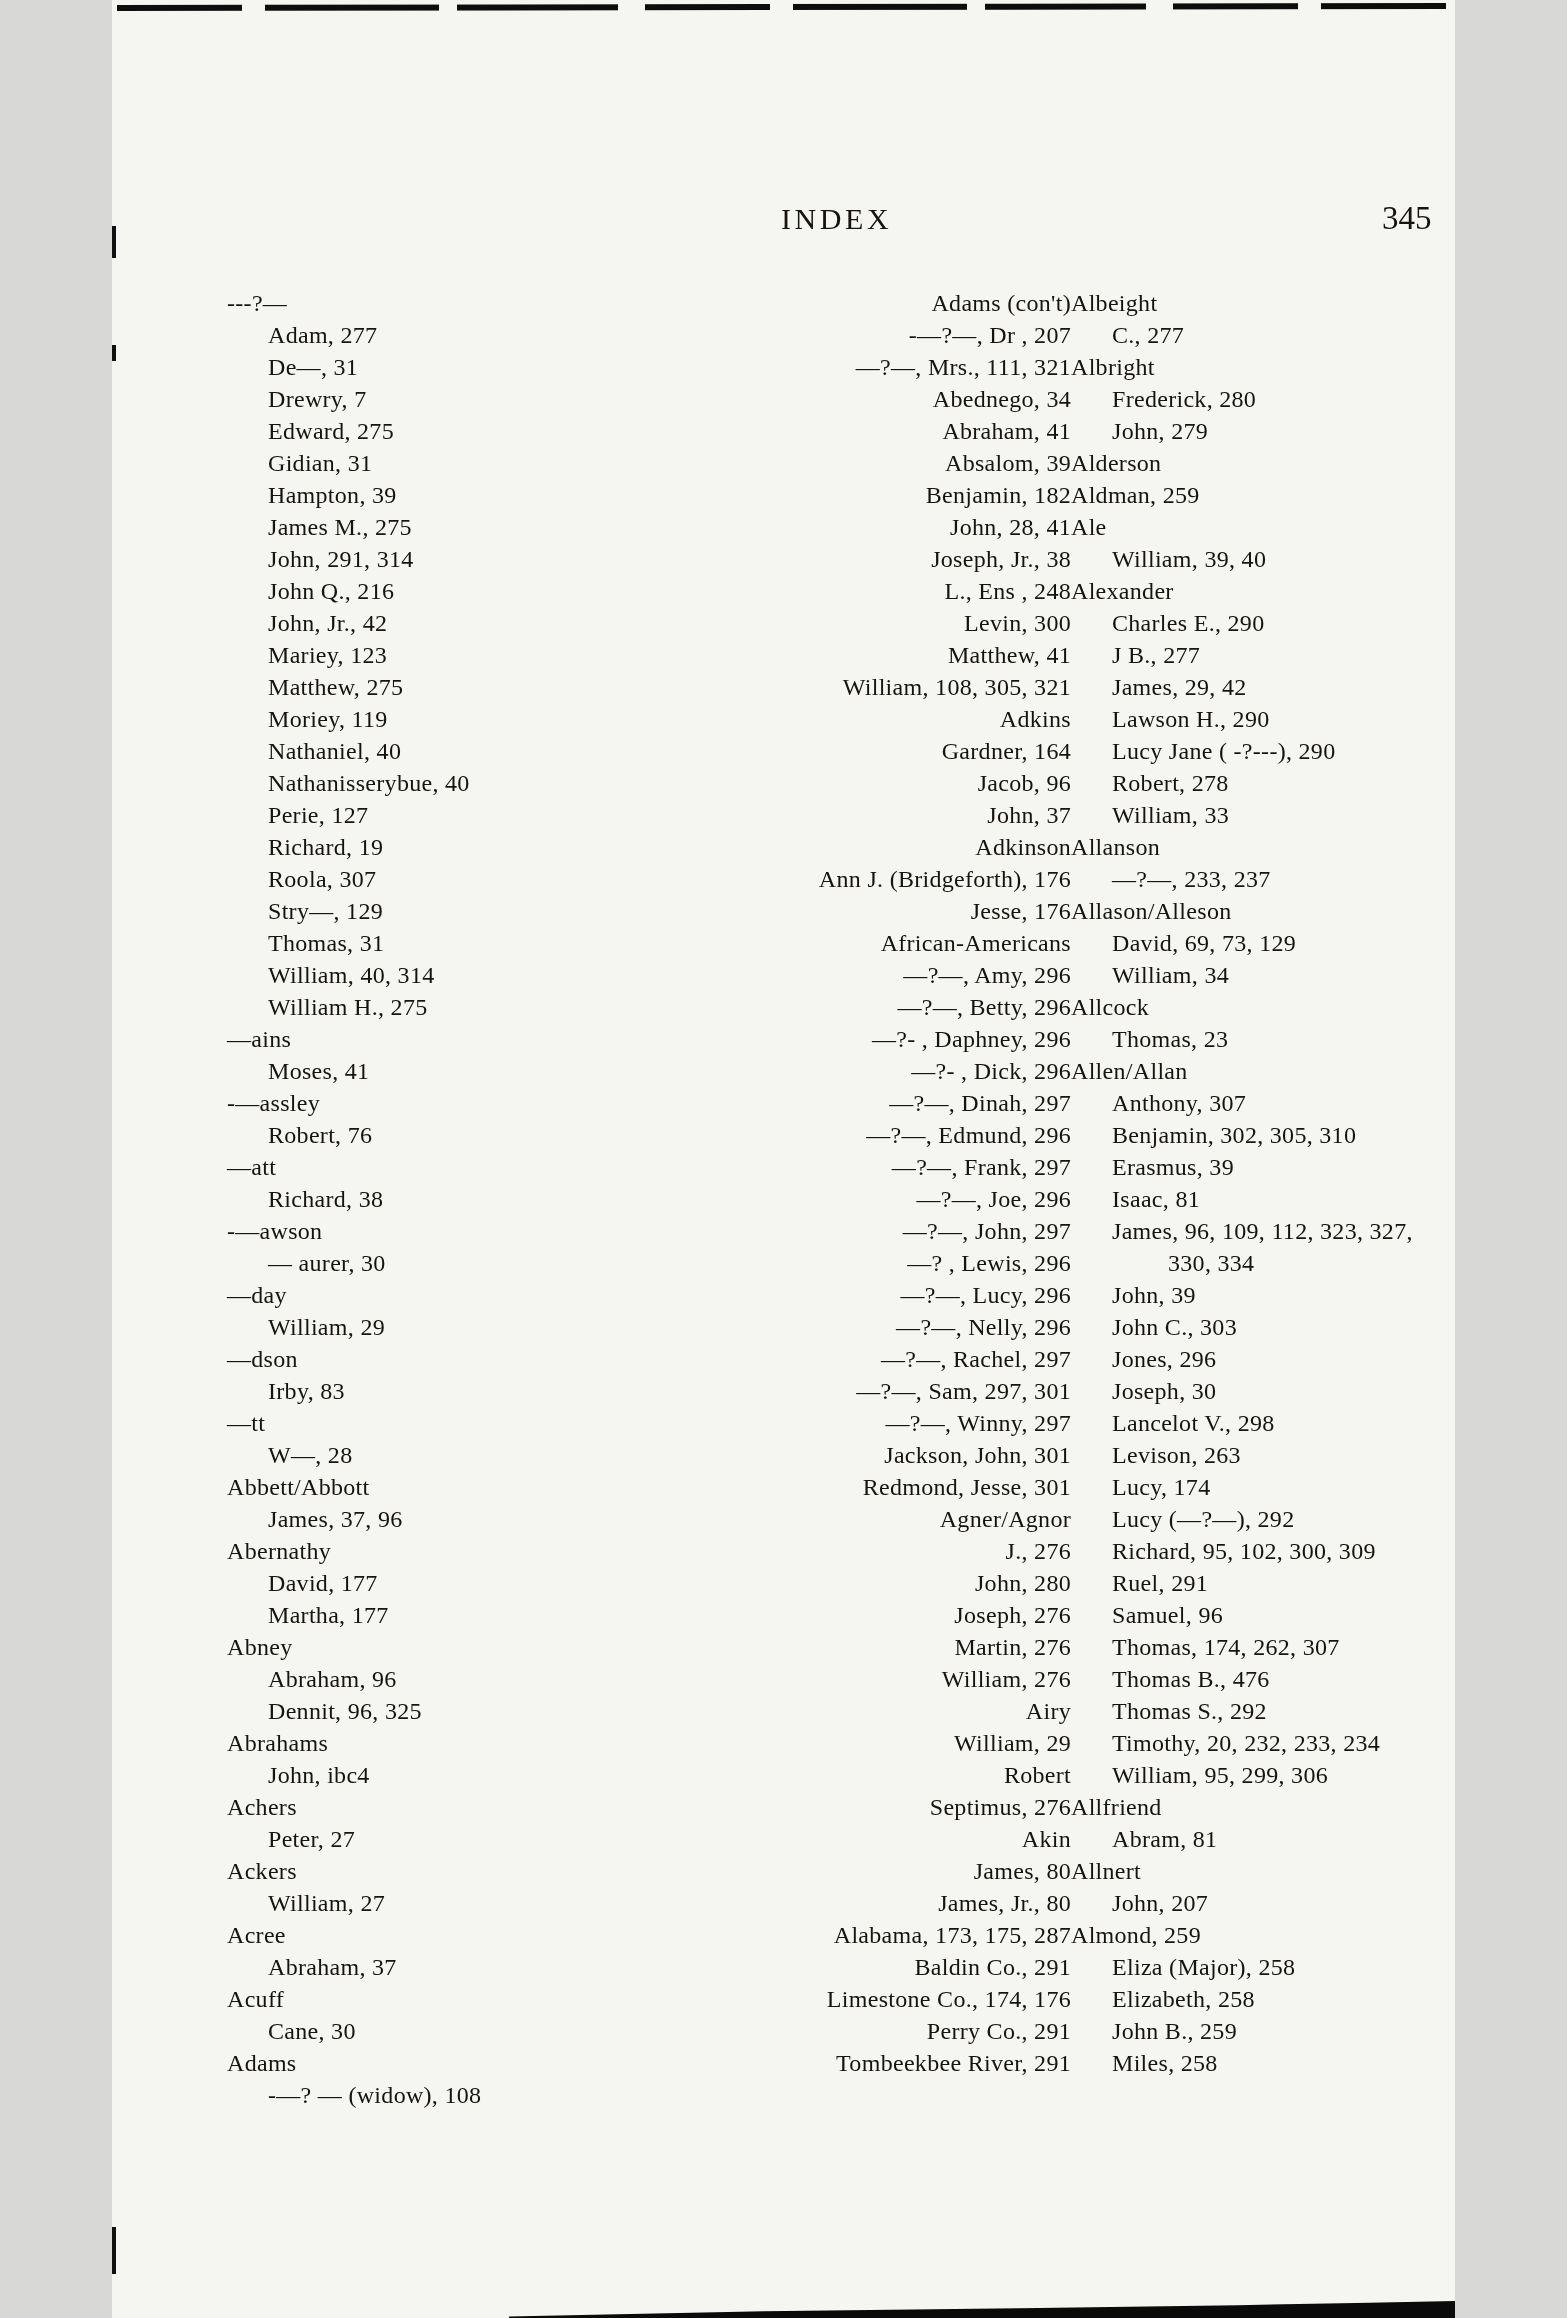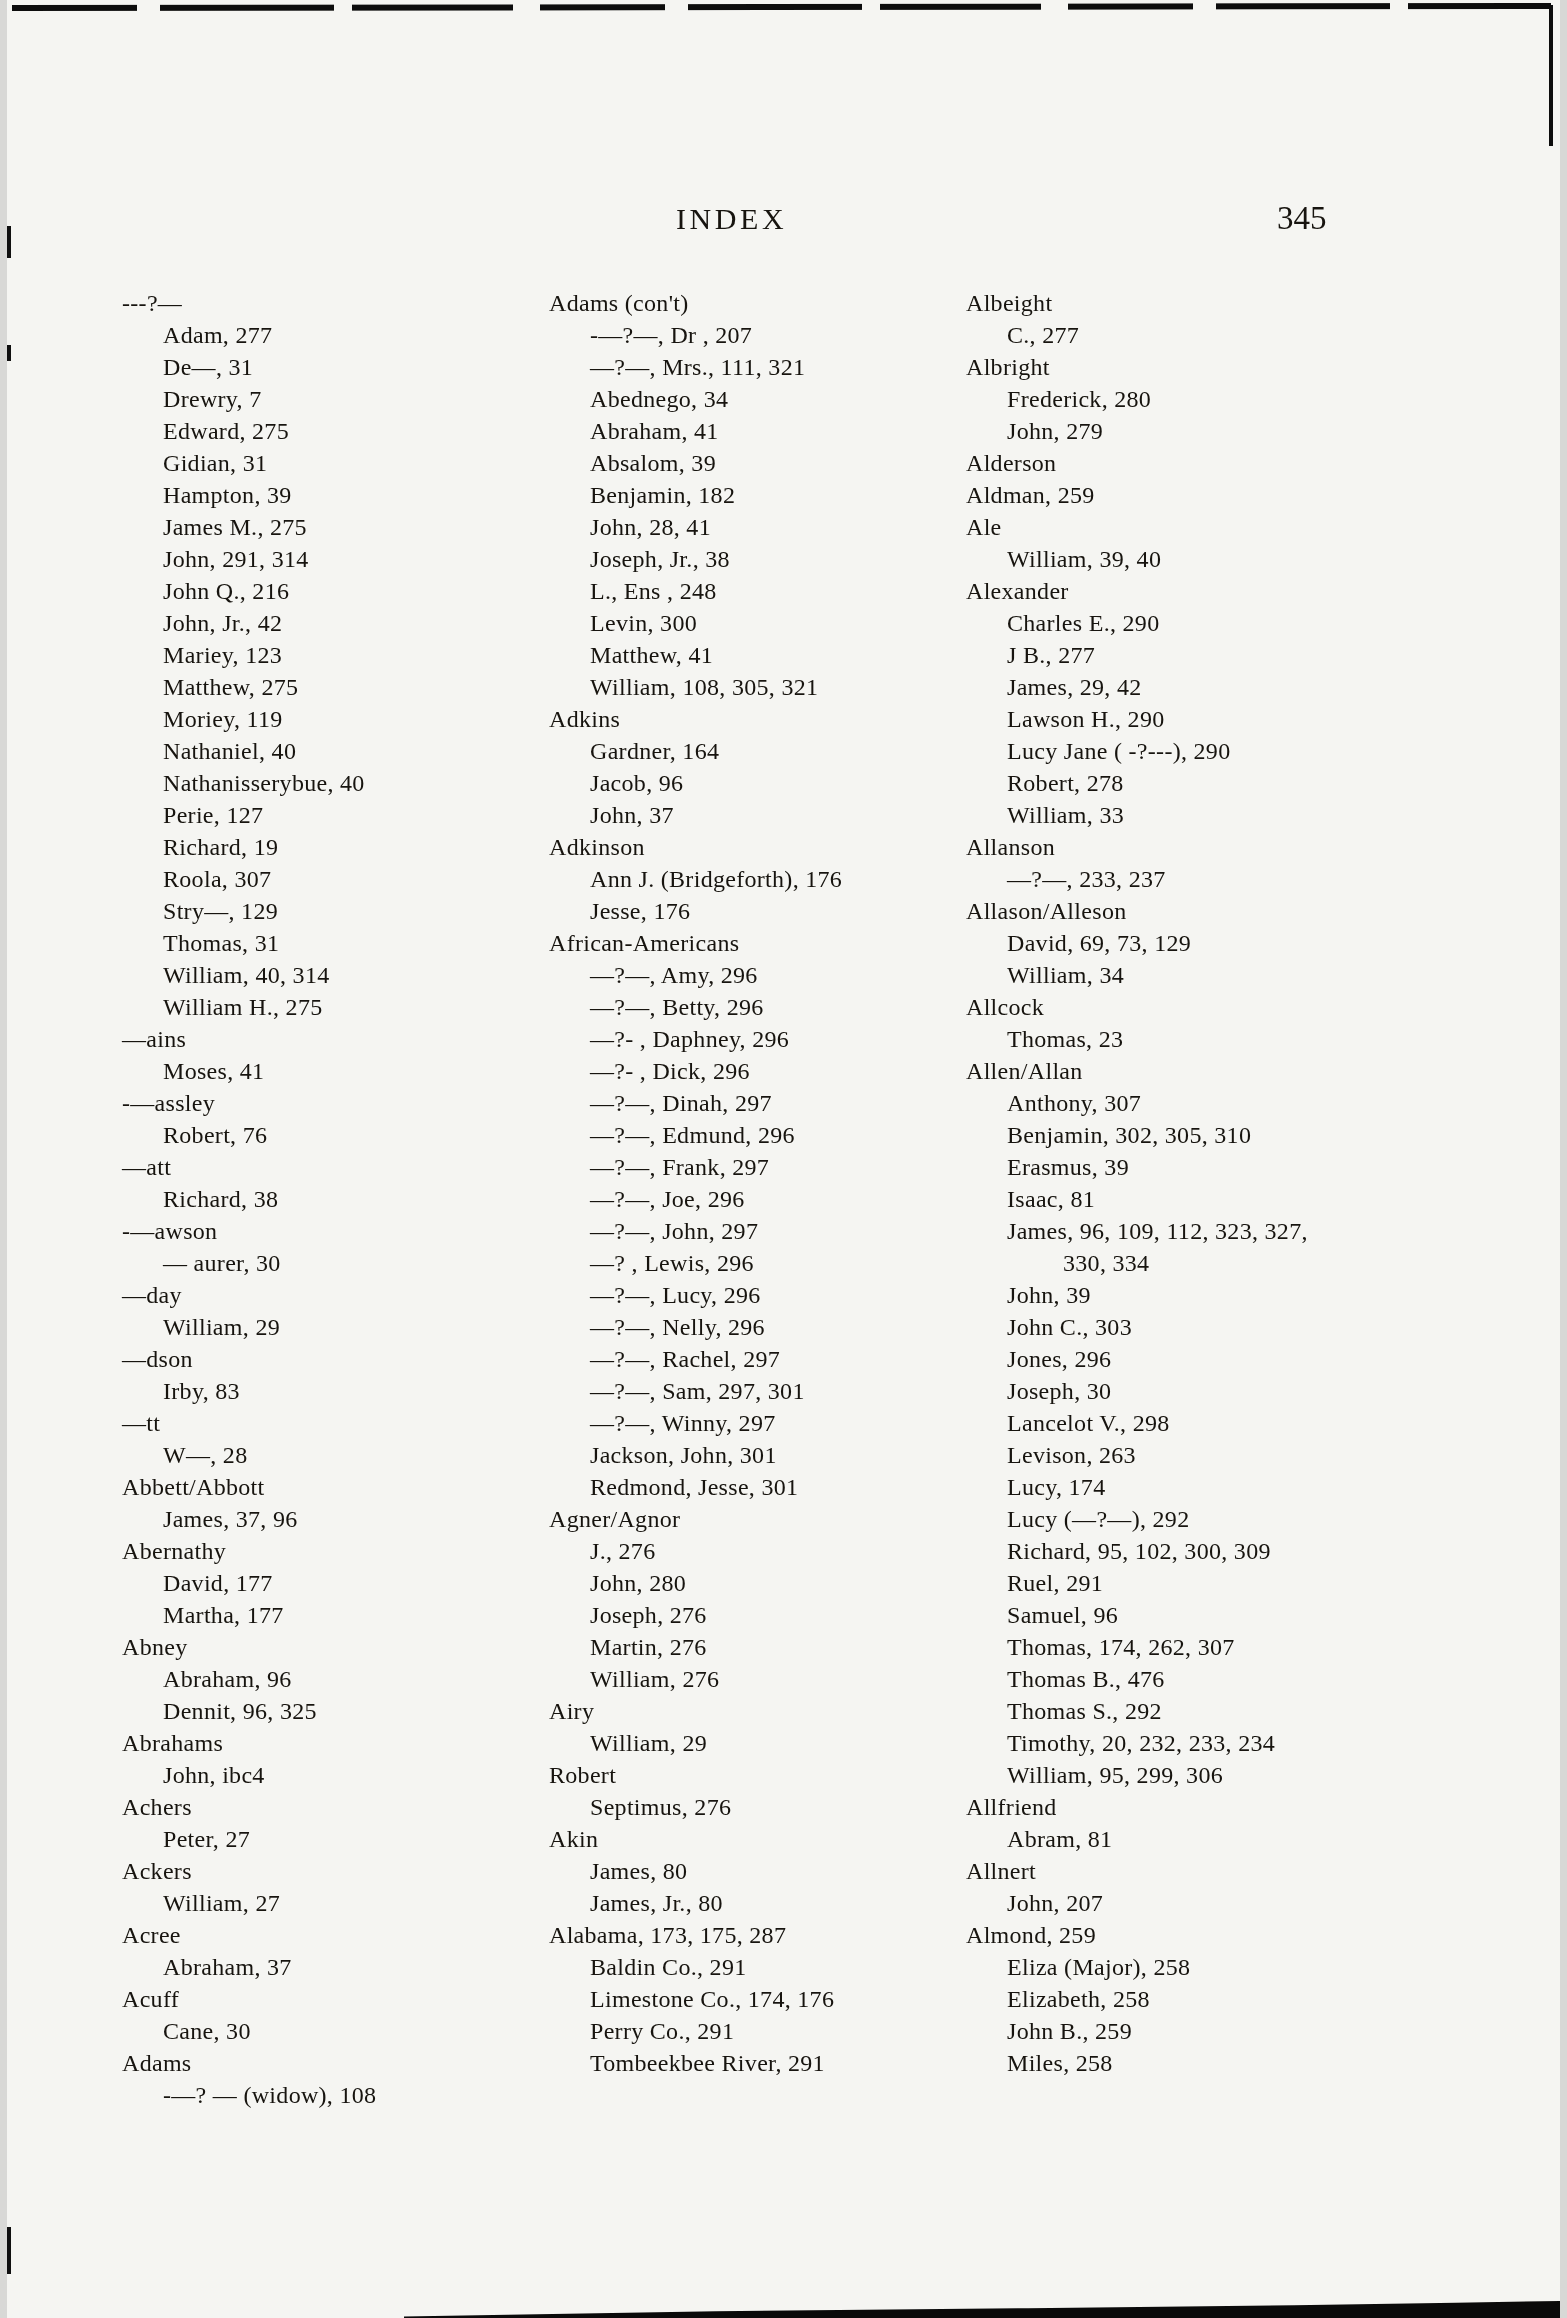--- a/index.html
+++ b/index.html
@@ -1,18 +1,18 @@
 <!DOCTYPE html>
 <html style="font-size:14.3px"><head>
 <meta charset="utf-8">
 <style>
   html,body { margin:0; padding:0; background:#d8d8d6; }
   .page {
     position:relative;
-    width:1553px; height:2319px;
+    width:1343px; height:2319px;
     margin:0 auto;
     background:#f5f5f2;
     overflow:hidden;
     font-family:"Liberation Serif", serif;
     color:#17140f;
   }
   
   .top-scan-line {
     position:absolute; left:5.4px; top:3.6px; right:9px; height:6.3px;
     background:
@@ -39,21 +39,21 @@
     position:absolute; left:669px; top:202px;
     font-size:30px; letter-spacing:3.6px; white-space:nowrap;
   }
   .page-number {
     position:absolute; left:1270px; top:200px;
     font-size:33px; white-space:nowrap;
   }
   
   .index-col { position:absolute; top:287px; }
   #col-1 { left:115px; width:422px; }
-  #col-2 { left:542px; width:417px; }
+  #col-2 { left:542px; width:417px;text-align:right; }
   #col-3 { left:959px; width:519px; }
   .row {
     height:32px; line-height:32px;
     font-size:24px; white-space:nowrap;
     letter-spacing:0.3px;
   }
   .lvl-h { padding-left:0; }
   .lvl-s { padding-left:41px; }
   .lvl-c { padding-left:97px; }
 </style>

